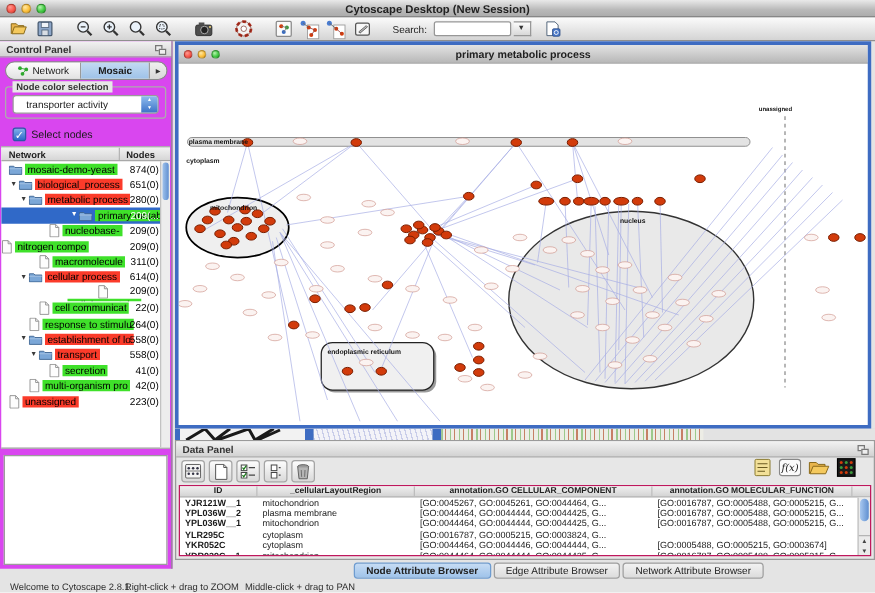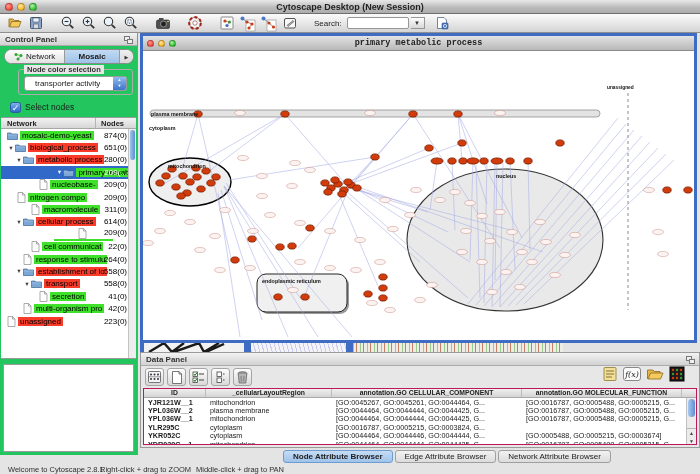--- a/index.html
+++ b/index.html
@@ -19,35 +19,35 @@
   .toolbar { position:absolute; left:0; top:14px; width:700px; height:19px;
     background:linear-gradient(#FBFBFB,#D4D4D4); border-bottom:1px solid #8F8F8F;
     display:flex; align-items:center; padding:0 5px; gap:2px; }
   .tb { width:19px; height:17px; display:flex; align-items:center; justify-content:center; border-radius:2px; }
   .tsep { width:9px; }
   .searchlbl { font-size:8px; color:#222; margin:0 3px 0 2px; }
   .searchbox { width:62px; height:12px; border:1px solid #979797; background:#fff; border-radius:2px; }
   .searchdrop { width:14px; height:12px; border:1px solid #979797; border-left:none; background:linear-gradient(#FDFDFD,#D8D8D8); font-size:6px; line-height:11px; text-align:center; color:#333; }
 
   
-  .cpanel { position:absolute; left:0; top:33px; width:138px; height:422px; background:#22c55e; border-right:1px solid #8D8D8D; }
+  .cpanel { position:absolute; left:0; top:33px; width:138px; height:422px; background:#d946ef; border-right:1px solid #8D8D8D; }
   .phead { position:absolute; left:0; top:0; right:0; height:13px; background:linear-gradient(#F2F2F2,#D2D2D2); border-bottom:1px solid #ABABAB; }
   .phead .ptitle { font-size:8px; font-weight:bold; margin-left:5px; line-height:13px; color:#333; display:inline-block; }
   .floatic { position:absolute; right:4px; top:3px; width:9px; height:8px; }
   .floatic i { position:absolute; border:1px solid #777; background:#eee; width:6px; height:5px; display:block; }
   .floatic i:last-child { left:3px; top:3px; }
 
   .cptabs { position:absolute; left:4px; top:16px; right:3px; height:15px; display:flex;
     border:1px solid #8A8A8A; border-radius:8px; overflow:hidden; background:#F2F2F2; font-size:8px; }
   .seg { display:flex; align-items:center; justify-content:center; gap:3px; border-right:1px solid #9A9A9A; }
   .seg-network { flex:1.1; background:linear-gradient(#FDFDFD,#E2E2E2); }
   .seg-mosaic { flex:1; background:linear-gradient(#C3DAF2,#9EC2E8); font-weight:bold; }
   .seg-more { width:13px; border-right:none; font-size:5px; color:#333; background:linear-gradient(#EFEFEF,#D8D8D8); }
 
-  .groupbox { position:absolute; left:4px; right:4px; top:36px; height:26px; border:1px solid #ACACAC; border-radius:3px;margin-left:14px; }
+  .groupbox { position:absolute; left:4px; right:4px; top:36px; height:26px; border:1px solid #ACACAC; border-radius:3px; }
   .legend { position:absolute; top:-5px; left:5px; background:#E7E7E7; padding:0 3px; font-size:7.5px; font-weight:bold; color:#333; }
   .dropdown { position:absolute; left:5px; right:5px; top:6px; height:15px; background:#fff; border:1px solid #9A9A9A; border-radius:3px; }
   .dropdown .dval { font-size:8px; line-height:13px; margin-left:10px; }
   .dropcap { position:absolute; right:0px; top:0px; width:13px; height:13px; border-radius:0 2px 2px 0;
     background:linear-gradient(#8FBCEE,#3D74C8); color:#fff; font-size:4px; line-height:6px; text-align:center; }
 
   .cbrow { position:absolute; left:10px; top:68px; height:12px; display:flex; align-items:center; gap:4px; }
   .cbox { width:11px; height:11px; border-radius:2.5px; border:1px solid #2A5AA8;
     background:linear-gradient(#7FB0E8,#2E68CC); color:#fff; font-size:9px; line-height:10px; text-align:center; font-weight:bold; }
   .cblabel { font-size:8.5px; }
@@ -67,21 +67,21 @@
   .hl-red { background:#FB3B2A; }
   .tcount { position:absolute; right:9px; font-size:8px; color:#000; background:transparent; }
   .trow.sel .tcount { color:#fff; }
   .treescroll { position:absolute; right:0; top:11px; bottom:0; width:8px; background:#EDEDED; border-left:1px solid #C2C2C2; }
   .treescroll .thumb { position:absolute; left:1px; right:1px; top:1px; height:30px; border-radius:3px; background:linear-gradient(90deg,#9FC2EC,#5F8FD0); }
 
   .emptybox { position:absolute; left:3px; right:3px; top:331px; height:88px; background:#fff; border:1px solid #9C9C9C; }
 
   
   .netframe { position:absolute; left:140px; top:33px; width:557px; height:310px; border:3px solid #3E6CC2; background:#fff; }
-  .nettitle { height:15px; background:linear-gradient(#E3E3E3,#B8B8B8); border-bottom:1px solid #8A8A8A; position:relative;font-family:Liberation Mono, monospace; }
+  .nettitle { height:15px; background:linear-gradient(#E3E3E3,#B8B8B8); border-bottom:1px solid #8A8A8A; position:relative; }
   .nettitle .lights { top:4px; left:4px; }
   .nettitle .light { width:7px; height:7px; }
   .ntext { text-align:center; font-size:8.5px; font-weight:bold; line-height:15px; color:#222; }
   .netcanvas { position:absolute; left:0; top:15px; width:551px; height:289px; background:#fff; overflow:hidden; }
 
   
   .bgstrip { position:absolute; left:140px; top:343px; width:560px; height:9px; background:#D8D8D8; overflow:hidden; }
   .bgstrip .b { position:absolute; top:0; bottom:0; }
 
   
@@ -323,21 +323,21 @@
         <div class="trow" style="padding-left: 38px;">
           <span class="ticon">
             <svg width="9" height="11">
               <path d="M1 0.5 H5.5 L8 3 V10.5 H1 Z" fill="#FDFDFD" stroke="#8A8A8A" stroke-width="0.7"></path>
               <path d="M5.5 0.5 V3 H8" fill="none" stroke="#8A8A8A" stroke-width="0.7"></path>
             </svg>
           </span>
           <span class="tlabel hl-green">nucleobase-</span>
           <span class="tcount">209(0)</span>
         </div>
-        <div class="trow" style=" margin-left: 16px;">
+        <div class="trow" style="">
           <span class="ticon">
             <svg width="9" height="11">
               <path d="M1 0.5 H5.5 L8 3 V10.5 H1 Z" fill="#FDFDFD" stroke="#8A8A8A" stroke-width="0.7"></path>
               <path d="M5.5 0.5 V3 H8" fill="none" stroke="#8A8A8A" stroke-width="0.7"></path>
             </svg>
           </span>
           <span class="tlabel hl-green">nitrogen compo</span>
           <span class="tcount">209(0)</span>
         </div>
         <div class="trow" style="padding-left: 30px;">

